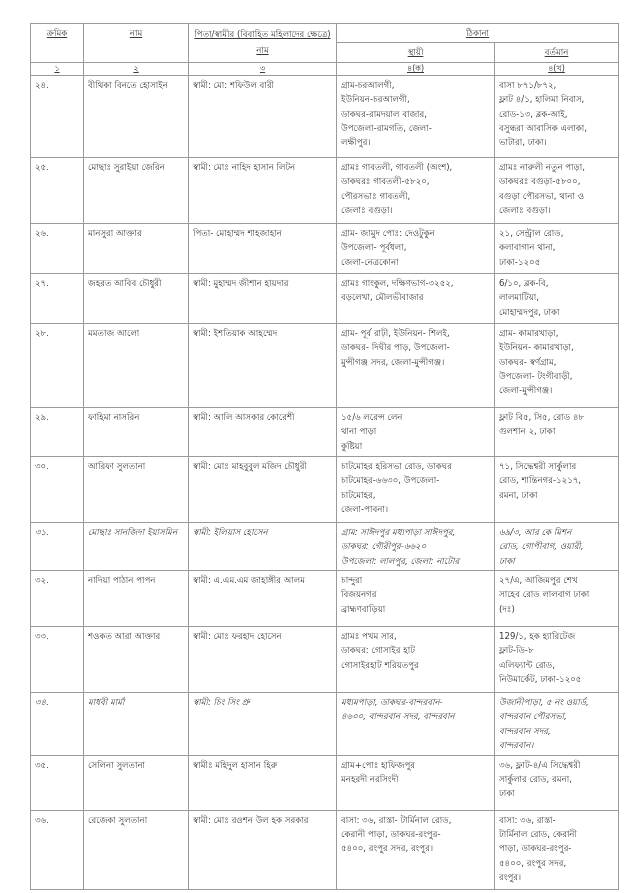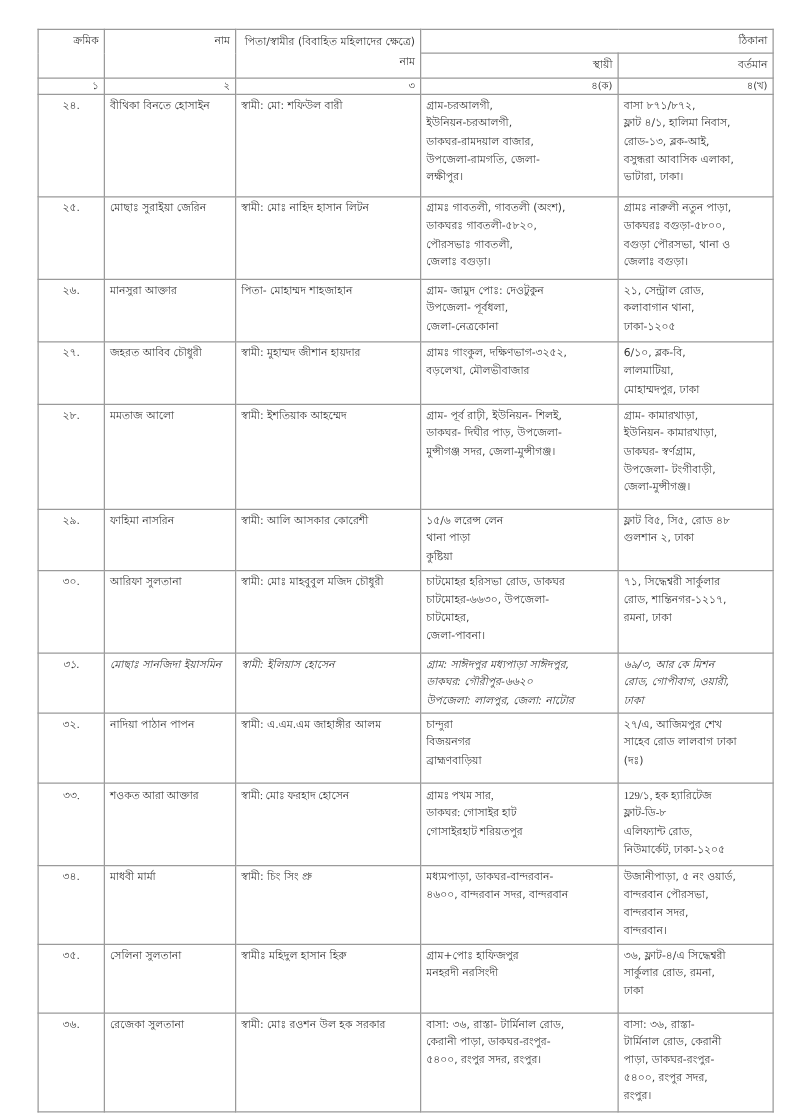--- a/index.html
+++ b/index.html
@@ -2,23 +2,23 @@
 <html><head>
 <meta charset="utf-8">
 <style>
   html, body { margin:0; padding:0; background:#ffffff; }
   body { width:640px; height:893px; position:relative; overflow:hidden;
          font-family:"DejaVu Sans", sans-serif; color:#3a3a3a; }
   table { position:absolute; left:30px; top:23px; width:588px;
           border-collapse:collapse; table-layout:fixed; font-size:8.6px; line-height:14.4px; }
   td, th { border:1px solid #9a9a9a; vertical-align:top; padding:2px 4px; font-weight:normal;
            overflow:hidden; word-wrap:break-word; }
-  th { text-align:right; }
+  th { text-align:center;text-decoration:underline; }
   .num-row th { height:10px; line-height:10px; padding:1px 4px; font-size:8px; }
-  td.sl { text-align:center; padding-right:4px; }
+  td.sl { text-align:left; padding-right:4px; }
   .addr-line { display:block; }
 </style>
 </head>
 <body>
 
 <table>
   <colgroup>
     <col style="width:53px">
     <col style="width:105px">
     <col style="width:148px">
@@ -180,37 +180,37 @@
           <span class="addr-line">চান্দুরা</span>
           <span class="addr-line">বিজয়নগর</span>
           <span class="addr-line">ব্রাহ্মণবাড়িয়া</span>
         </td>
         <td>
           <span class="addr-line">২৭/এ, আজিমপুর শেখ</span>
           <span class="addr-line">সাহেব রোড লালবাগ ঢাকা</span>
           <span class="addr-line">(দঃ)</span>
         </td>
       </tr>
-      <tr style="height: 66px; font-family: Liberation Serif, serif;">
+      <tr style="height: 66px;">
         <td class="sl">৩৩.</td>
         <td>শওকত আরা আক্তার</td>
         <td>স্বামী: মোঃ ফরহাদ হোসেন</td>
         <td>
           <span class="addr-line">গ্রামঃ পখম সার,</span>
           <span class="addr-line">ডাকঘর: গোসাইর হাট</span>
           <span class="addr-line">গোসাইরহাট শরিয়তপুর</span>
         </td>
         <td>
           <span class="addr-line">129/১, হক হ্যারিটেজ</span>
           <span class="addr-line">ফ্লাট-ডি-৮</span>
           <span class="addr-line">এলিফ্যান্ট রোড,</span>
           <span class="addr-line">নিউমার্কেট, ঢাকা-১২০৫</span>
         </td>
       </tr>
-      <tr style="height: 58px;">
+      <tr style="height: 58px; font-style: italic;">
         <td class="sl">৩৪.</td>
         <td>মাধবী মার্মা</td>
         <td>স্বামী: চিং সিং প্রু</td>
         <td>
           <span class="addr-line">মধ্যমপাড়া, ডাকঘর-বান্দরবান-</span>
           <span class="addr-line">৪৬০০, বান্দরবান সদর, বান্দরবান</span>
         </td>
         <td>
           <span class="addr-line">উজানীপাড়া, ৫ নং ওয়ার্ড,</span>
           <span class="addr-line">বান্দরবান পৌরসভা,</span>

